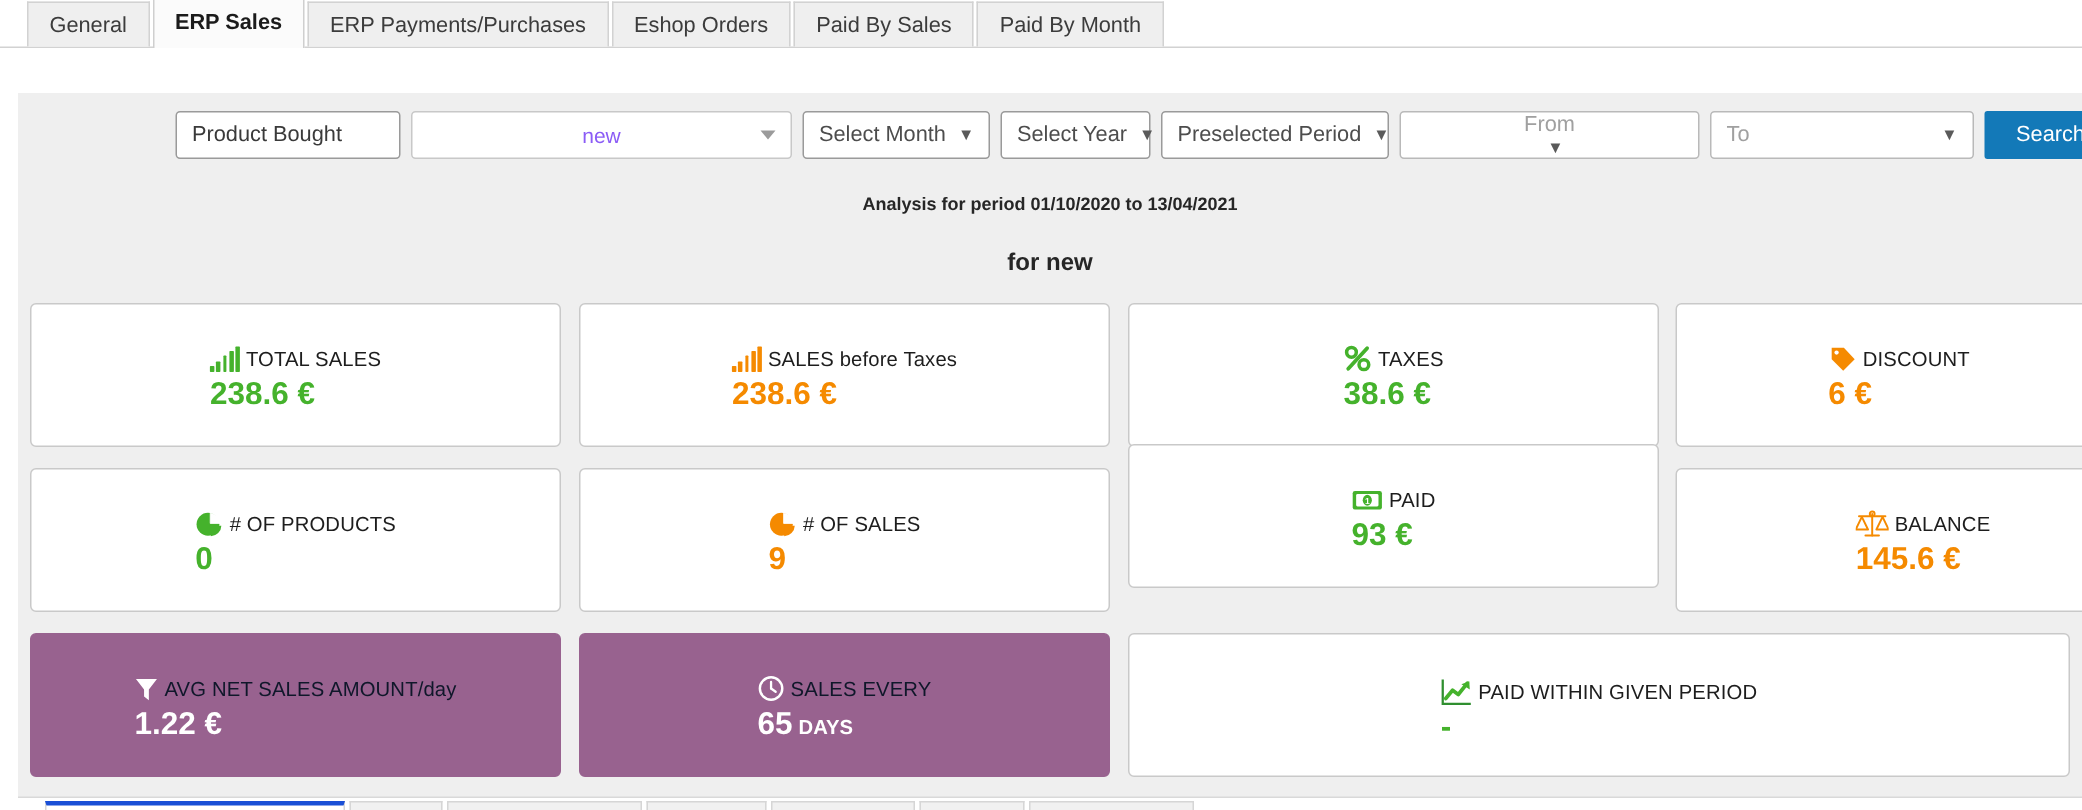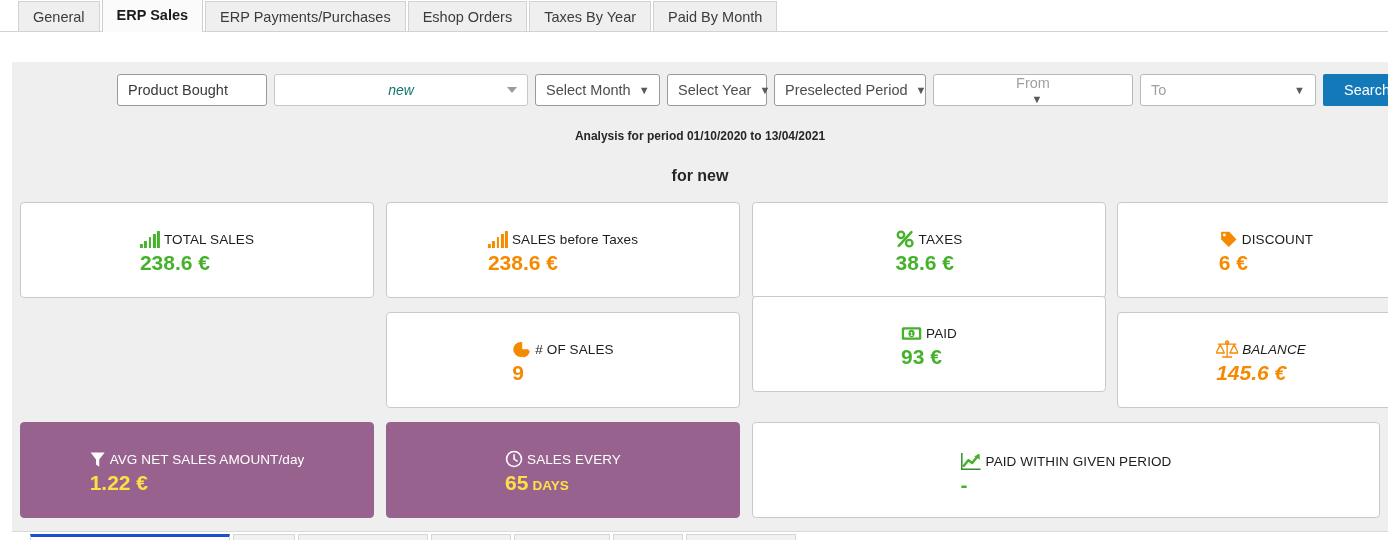--- a/index.html
+++ b/index.html
@@ -71,21 +71,21 @@
     font-family: "Liberation Sans", sans-serif;
   }
   .ctl.input-like { color: #3a3a3a; }
   .ctl.muted { color: #a0a0a0; border-color: #b9b9b9; }
   .ctl .cap { flex: 1; }
   .ctl .chev {
     margin-left: 8px; font-size: 11px; color: #5a5a5a; line-height: 1;
   }
   .w-product { width: 150px; }
   .w-new { width: 254px; border-color: #c8c8c8; justify-content: center; position: relative; }
-  .w-new .newtxt { font-style: italic; font-size: 14px; color: #0f766e; }
+  .w-new .newtxt { font-size: 14px; color: #8b5cf6; }
   .w-new .caret {
     position: absolute; right: 10px; top: 50%; transform: translateY(-50%);
     width: 0; height: 0;
     border-left: 5px solid transparent; border-right: 5px solid transparent;
     border-top: 6px solid #9b9b9b;
   }
   .w-month { width: 125px; }
   .w-year { width: 100px; }
   .w-period { width: 152px; }
   .w-from { width: 200px; flex-direction: column; }
@@ -129,29 +129,29 @@
     white-space: nowrap;
   }
   .card.wide .card-inner { top: 28px; }
   .card-head {
     display: flex; align-items: center; gap: 4px;
     height: 20px;
   }
   .card-label {
     font-size: 13.5px; color: #1d1d1d; letter-spacing: .1px;
   }
-  .card.purple .card-label { color: #ffffff; }
+  .card.purple .card-label { color: #0f172a; }
   .card-value {
     font-size: 21px; font-weight: bold; margin-top: 2px;
     line-height: 24px;
   }
   .card-value .unit { font-size: 13.5px; font-weight: bold; margin-left: 4px; }
   .g { color: #45b22c; }
   .o { color: #f58a00; }
-  .w { color: #fde047; }
+  .w { color: #ffffff; }
 
   .icon { display: inline-flex; align-items: flex-end; }
 
   
   .ico-bars { width: 20px; height: 17px; align-items: flex-end; gap: 1.5px; }
   .ico-bars i { display: block; width: 3px; border-radius: .5px; }
   .ico-bars i:nth-child(1) { height: 4px; }
   .ico-bars i:nth-child(2) { height: 7px; }
   .ico-bars i:nth-child(3) { height: 11px; }
   .ico-bars i:nth-child(4) { height: 14px; }
@@ -179,21 +179,21 @@
 </head>
 <body>
 
 <div id="root">
 
   <div class="tabstrip">
     <div class="tab"><span>General</span></div>
     <div class="tab active"><span>ERP Sales</span></div>
     <div class="tab"><span>ERP Payments/Purchases</span></div>
     <div class="tab"><span>Eshop Orders</span></div>
-    <div class="tab"><span>Taxes By Year</span></div>
+    <div class="tab"><span>Paid By Sales</span></div>
     <div class="tab"><span>Paid By Month</span></div>
   </div>
 
   <div class="panel">
 
     <div class="filterbar">
       <div class="ctl input-like w-product">
         <span class="cap">Product Bought</span>
       </div>
 
@@ -291,20 +291,35 @@
               <path d="M2 2 L11 2 L19 10.5 L10.5 19 L2 10.5 Z" fill="#f58a00"></path>
               <circle cx="5.6" cy="5.6" r="1.6" fill="#ffffff"></circle>
             </svg>
           </span>
           <span class="card-label">DISCOUNT</span>
         </div>
         <div class="card-value o">6 €</div>
       </div>
     </div>
 
+    <div class="card" style="left:8px;  top:250px; width:354px;">
+      <div class="card-inner">
+        <div class="card-head">
+          <span class="icon" style="align-items:center;">
+            <svg width="19" height="19" viewBox="0 0 20 20" aria-hidden="true">
+              <circle cx="9" cy="10" r="8" fill="#45b22c"></circle>
+              <path d="M10.6 9.4 L10.6 2.2 A7.8 7.8 0 0 1 18 9.4 Z" fill="#ffffff" stroke="#ffffff" stroke-width=".6"></path>
+              <path d="M11 11 L18.4 11 A7.6 7.6 0 0 1 11 18.4 Z" fill="#45b22c"></path>
+            </svg>
+          </span>
+          <span class="card-label"># OF PRODUCTS</span>
+        </div>
+        <div class="card-value g">0</div>
+      </div>
+    </div>
 
     <div class="card" style="left:374px; top:250px; width:354px;">
       <div class="card-inner">
         <div class="card-head">
           <span class="icon" style="align-items:center;">
             <svg width="19" height="19" viewBox="0 0 20 20" aria-hidden="true">
               <circle cx="9" cy="10" r="8" fill="#f58a00"></circle>
               <path d="M10.6 9.4 L10.6 2.2 A7.8 7.8 0 0 1 18 9.4 Z" fill="#ffffff" stroke="#ffffff" stroke-width=".6"></path>
               <path d="M11 11 L18.4 11 A7.6 7.6 0 0 1 11 18.4 Z" fill="#f58a00"></path>
             </svg>
@@ -326,21 +341,21 @@
               <text x="11" y="10" font-size="6" fill="#ffffff" text-anchor="middle" font-family="Liberation Sans, sans-serif" font-weight="bold">1</text>
             </svg>
           </span>
           <span class="card-label">PAID</span>
         </div>
         <div class="card-value g">93 €</div>
       </div>
     </div>
 
     <div class="card" style="left:1105px; top:250px; width:354px;">
-      <div class="card-inner" style="left:143px;font-style:italic;">
+      <div class="card-inner" style="left:164px;">
         <div class="card-head">
           <span class="icon" style="align-items:center;">
             <svg width="22" height="19" viewBox="0 0 22 19" aria-hidden="true">
               <g stroke="#f58a00" stroke-width="1.3" fill="none" stroke-linecap="round">
                 <line x1="11" y1="2.6" x2="11" y2="17"></line>
                 <line x1="2.2" y1="4.2" x2="19.8" y2="4.2"></line>
                 <line x1="6.5" y1="17" x2="15.5" y2="17"></line>
               </g>
               <circle cx="11" cy="2.6" r="1.6" fill="none" stroke="#f58a00" stroke-width="1.3"></circle>
               <path d="M2.2 4.6 L6.3 13 L-1.9 13 Z" transform="translate(1.9,0)" fill="none" stroke="#f58a00" stroke-width="1.3" stroke-linejoin="round"></path>

